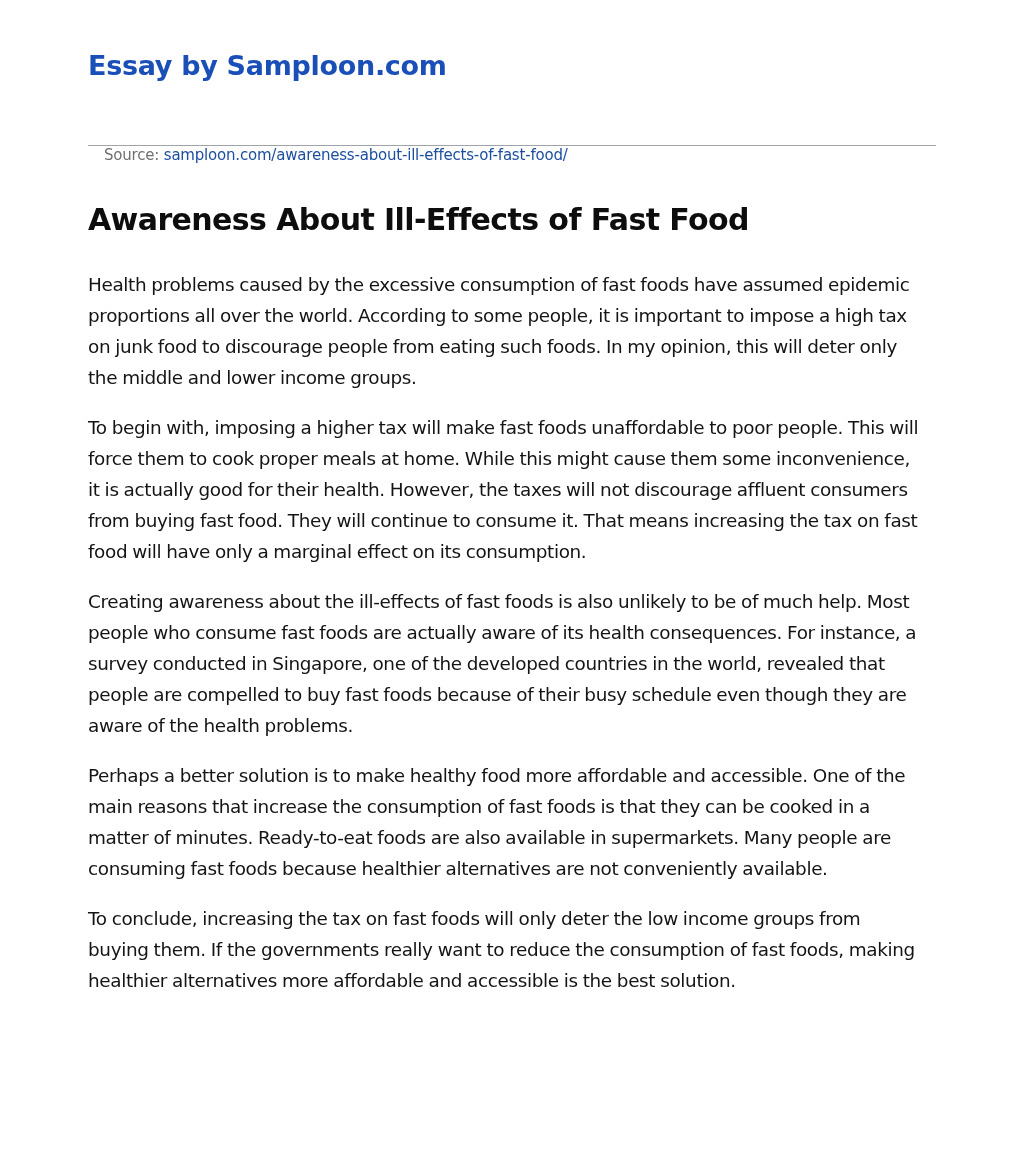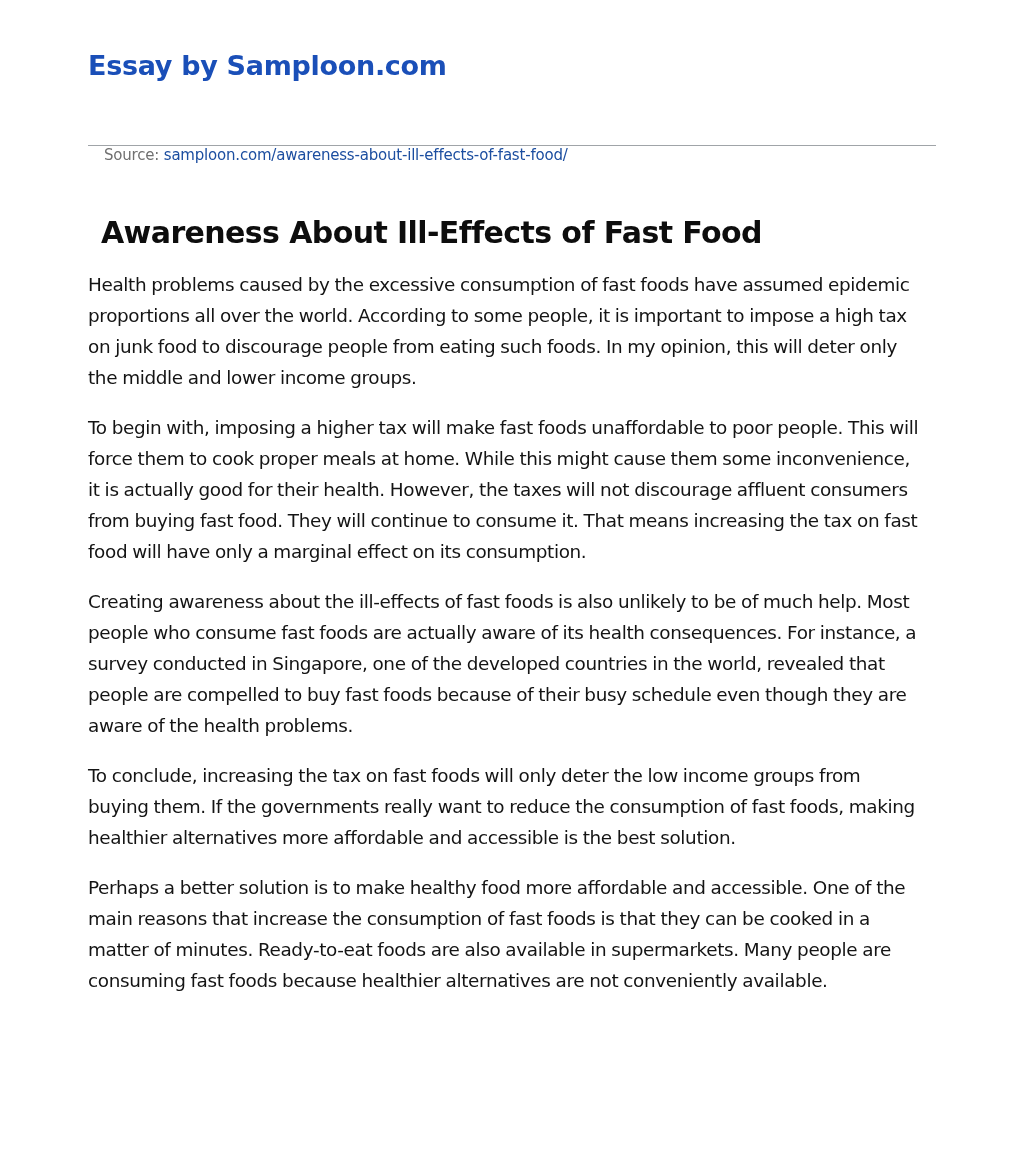--- a/index.html
+++ b/index.html
@@ -48,21 +48,21 @@
       top: 145px;
       left: 0;
       width: 848px;
       height: 1px;
       background: #a0a4a8;
     }
     .title {
       position: absolute;
       top: 202px;
       left: 0;
-      margin: 13px;
+      margin: 0;
       font-family: "DejaVu Sans", sans-serif;
       font-weight: bold;
       font-size: 30px;
       letter-spacing: -0.6px;
       color: #0d0d0d;
       white-space: nowrap;
     }
     .body {
       position: absolute;
       top: 269px;
@@ -91,16 +91,16 @@
   </div>
 
   <div class="divider"></div>
 
   <h1 class="title">Awareness About Ill-Effects of Fast Food</h1>
 
   <div class="body">
     <p>Health problems caused by the excessive consumption of fast foods have assumed epidemic proportions all over the world. According to some people, it is important to impose a high tax on junk food to discourage people from eating such foods. In my opinion, this will deter only the middle and lower income groups.</p>
     <p>To begin with, imposing a higher tax will make fast foods unaffordable to poor people. This will force them to cook proper meals at home. While this might cause them some inconvenience, it is actually good for their health. However, the taxes will not discourage affluent consumers from buying fast food. They will continue to consume it. That means increasing the tax on fast food will have only a marginal effect on its consumption.</p>
     <p>Creating awareness about the ill-effects of fast foods is also unlikely to be of much help. Most people who consume fast foods are actually aware of its health consequences. For instance, a survey conducted in Singapore, one of the developed countries in the world, revealed that people are compelled to buy fast foods because of their busy schedule even though they are aware of the health problems.</p>
+    <p>Perhaps a better solution is to make healthy food more affordable and accessible. One of the main reasons that increase the consumption of fast foods is that they can be cooked in a matter of minutes. Ready-to-eat foods are also available in supermarkets. Many people are consuming fast foods because healthier alternatives are not conveniently available.</p>
     <p>To conclude, increasing the tax on fast foods will only deter the low income groups from buying them. If the governments really want to reduce the consumption of fast foods, making healthier alternatives more affordable and accessible is the best solution.</p>
-    <p>Perhaps a better solution is to make healthy food more affordable and accessible. One of the main reasons that increase the consumption of fast foods is that they can be cooked in a matter of minutes. Ready-to-eat foods are also available in supermarkets. Many people are consuming fast foods because healthier alternatives are not conveniently available.</p>
   </div>
 </div>
 
 </body></html>

